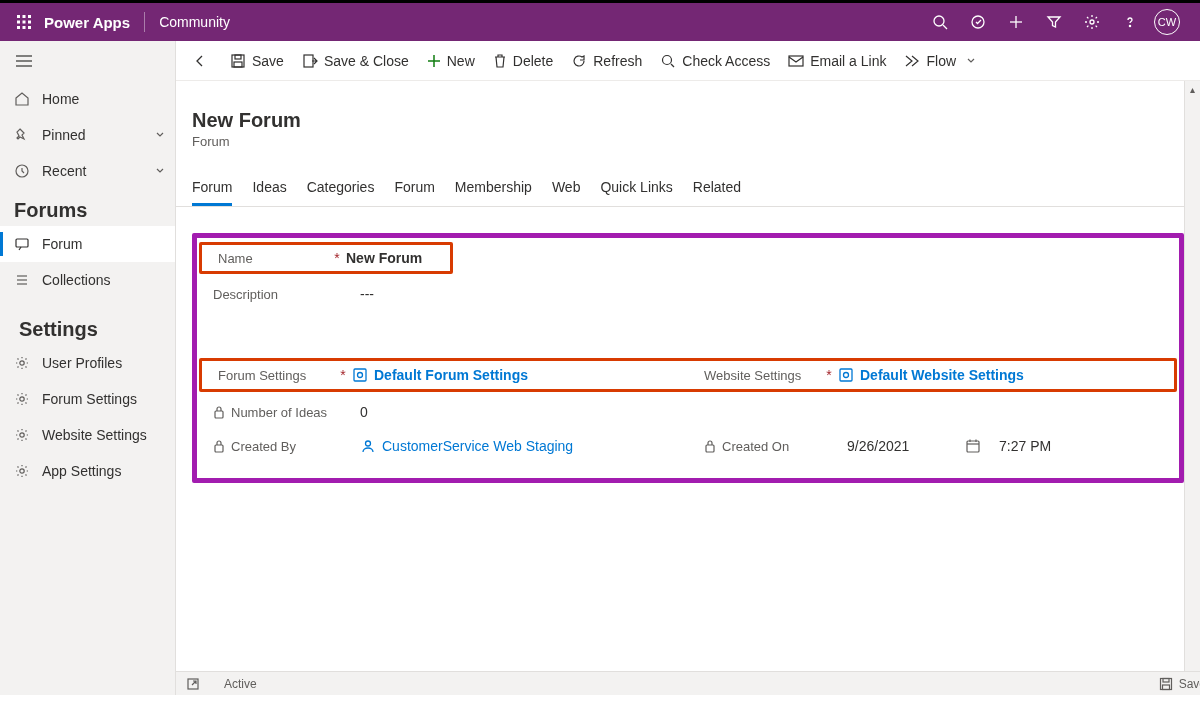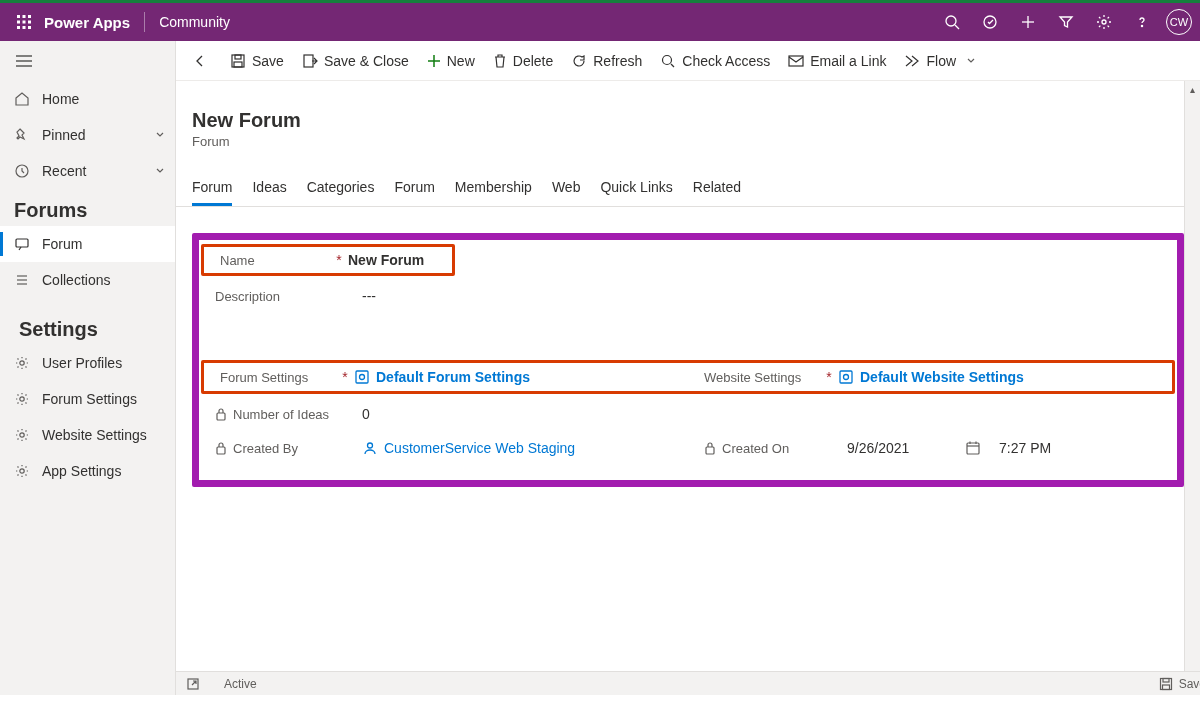--- a/index.html
+++ b/index.html
@@ -1,24 +1,24 @@
 <!DOCTYPE html>
 <html><head>
 <meta charset="utf-8">
 <style>
 * { margin: 0; padding: 0; box-sizing: border-box; font-family: "Segoe UI", Arial, sans-serif; }
 body { width: 1200px; height: 719px; overflow: hidden; background: #fff; font-size: 14px; color: #323130; }
 
 
-.topbar { height: 41px; background: #742774; color: #fff; display: flex; align-items: center; padding: 0 8px; position: relative; border-top: 3px solid #15803d; }
+.topbar { height: 41px; background: #742774; color: #fff; display: flex; align-items: center; padding: 0 8px; position: relative; border-top: 3px solid #000000; }
 .topbar .waffle { width: 32px; height: 32px; display: flex; align-items: center; justify-content: center; cursor: pointer; }
 .topbar .app-name { font-weight: 600; font-size: 15px; margin-left: 4px; }
 .topbar .divider { width: 1px; height: 20px; background: rgba(255,255,255,0.4); margin: 0 14px; }
 .topbar .sub-name { font-size: 14px; }
-.topbar .right { position: absolute; right: 8px; display: flex; align-items: center; gap: 2px; }
+.topbar .right { position: absolute; right: 20px; display: flex; align-items: center; gap: 2px; }
 .topbar .right .ticon { width: 36px; height: 32px; display: flex; align-items: center; justify-content: center; cursor: pointer; }
 .topbar .avatar { width: 26px; height: 26px; border: 1px solid #fff; border-radius: 50%; display: flex; align-items: center; justify-content: center; font-size: 11px; margin-left: 4px; }
 
 
 .layout { display: flex; height: calc(719px - 41px - 24px); }
 .sidebar { width: 176px; background: #f3f2f1; border-right: 1px solid #e1dfdd; display: flex; flex-direction: column; }
 .sidebar .hamburger { height: 40px; display: flex; align-items: center; padding-left: 16px; cursor: pointer; }
 .nav-item { height: 36px; display: flex; align-items: center; padding: 0 14px; cursor: pointer; color: #323130; gap: 12px; position: relative; }
 .nav-item .chev { position: absolute; right: 10px; }
 .nav-section { font-weight: 600; font-size: 20px; color: #323130; padding: 10px 14px 4px; }
@@ -36,21 +36,21 @@
 .page-head { padding: 12px 16px 0; }
 .page-head .title { font-size: 20px; font-weight: 600; }
 .page-head .entity { font-size: 13px; color: #605e5c; margin-top: 2px; }
 
 
 .tabs { display: flex; gap: 20px; padding: 14px 16px 0; border-bottom: 1px solid #e1dfdd; }
 .tab { padding-bottom: 8px; cursor: pointer; font-size: 14px; color: #323130; }
 .tab.active { color: #323130; font-weight: 400; border-bottom: 3px solid #0078d4; }
 
 
-.card { margin: 10px 16px 16px; border: 7px solid #a21caf; border-radius: 2px; padding: 2px 0 18px; }
+.card { margin: 10px 16px 16px; border: 5px solid #a21caf; border-radius: 2px; padding: 2px 0 18px; }
 
 .row { display: flex; align-items: center; min-height: 40px; padding: 0 14px; }
 .label-col { width: 135px; padding: 0 2px; font-size: 13px; color: #605e5c; display:flex; align-items:center; gap:6px; }
 .req { color: #a4262c; width: 10px; display:inline-block; text-align:center; }
 .val-col { flex: 1; font-size: 14px; color: #323130; padding-left: 4px; display:flex; align-items:center; gap:6px; }
 .link { color: #0078d4; font-weight: 600; cursor: pointer; }
 .red-box { border: 3px solid #d83b01; border-radius: 2px; }
 
 .two-col { display: grid; grid-template-columns: 1fr 1fr; }
 .cell { display: flex; align-items: center; padding: 6px 14px; }

